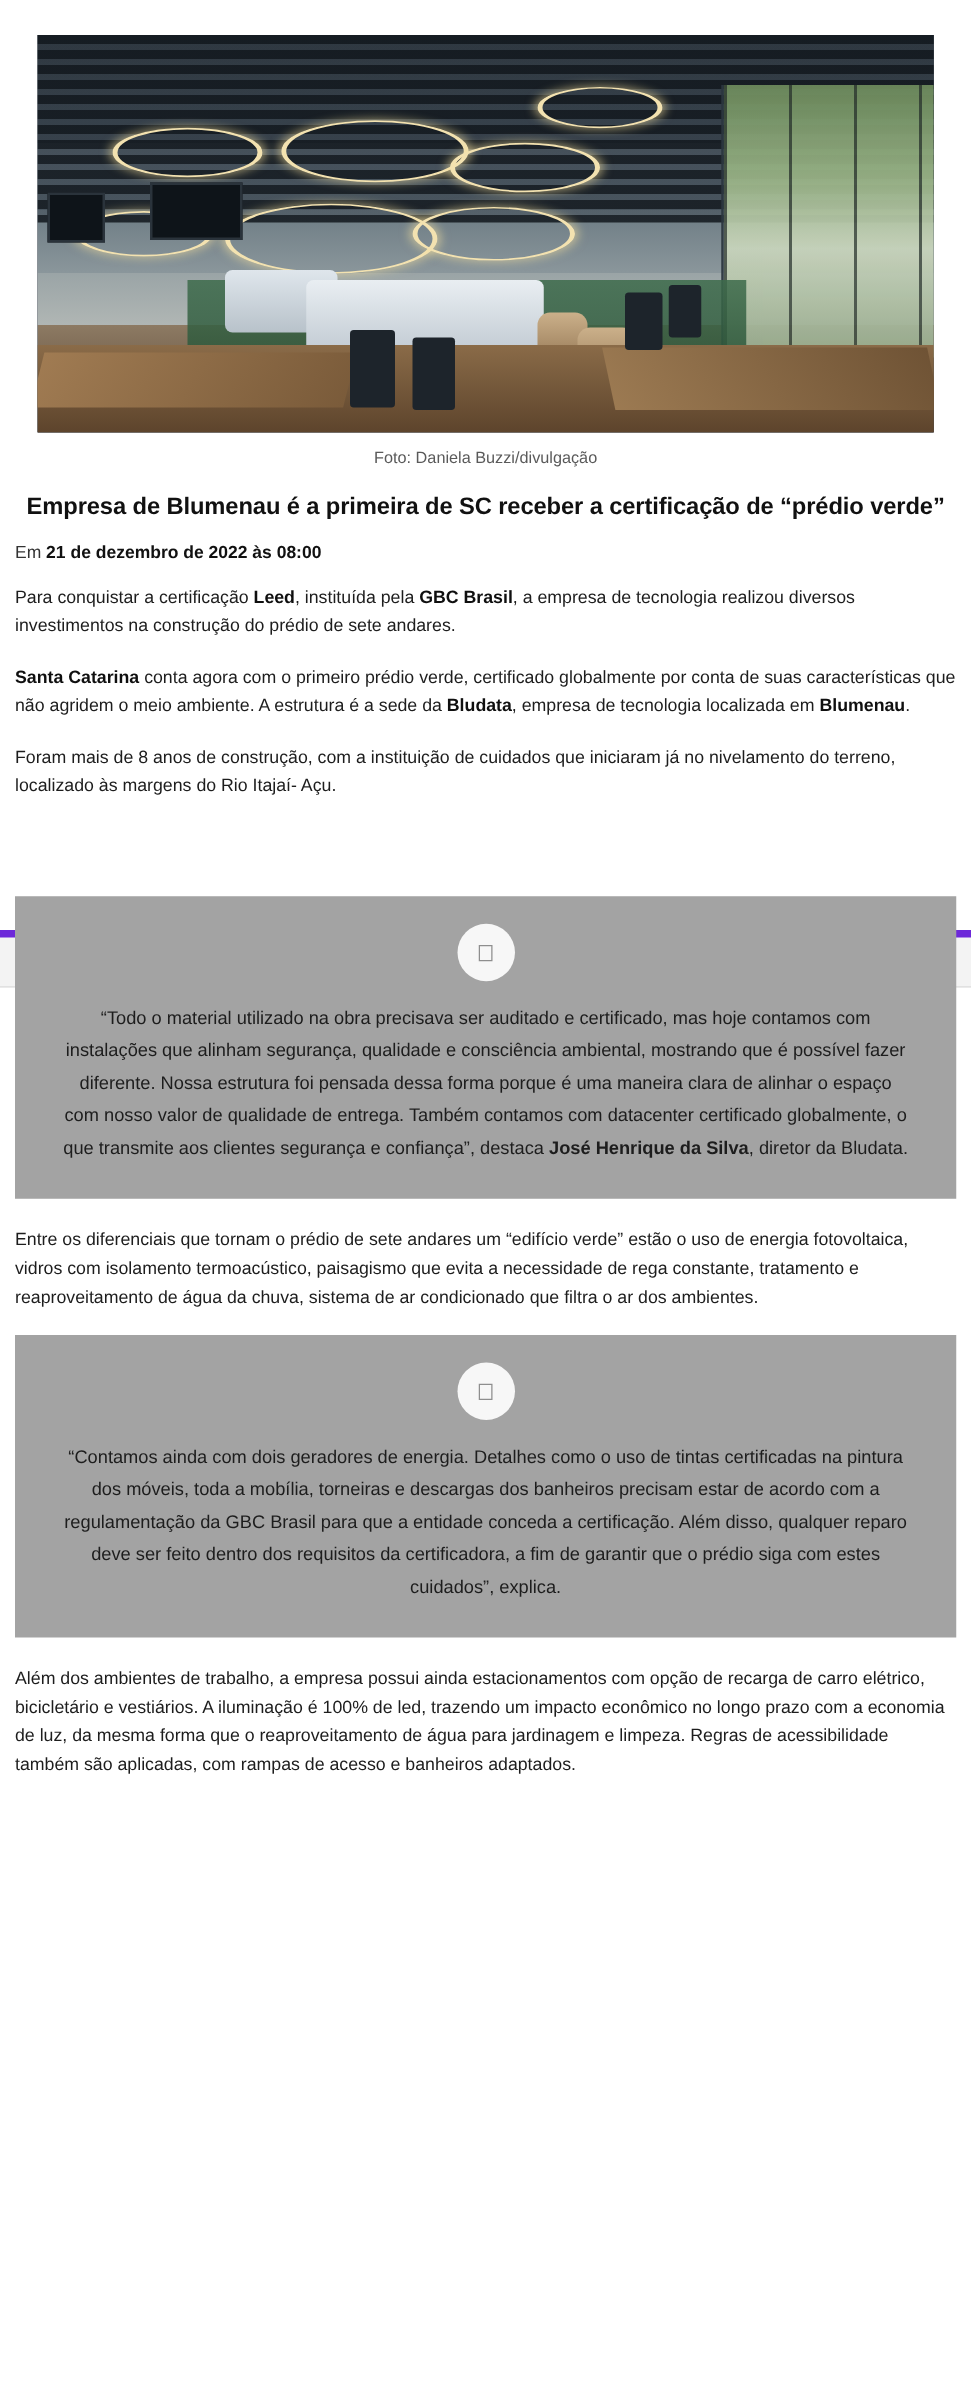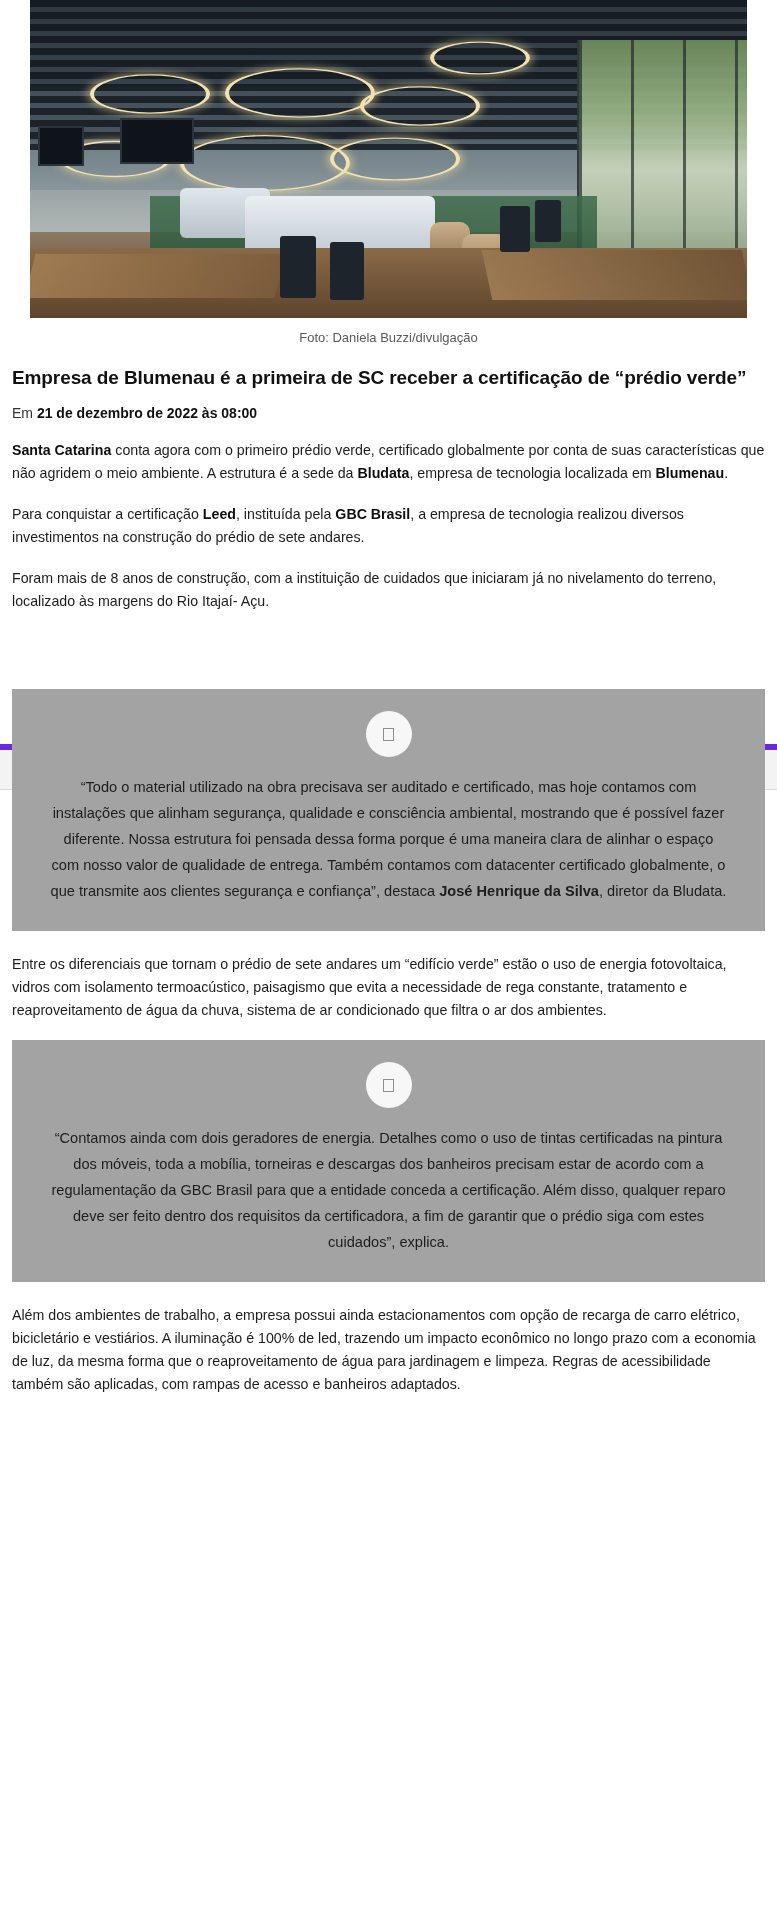--- a/index.html
+++ b/index.html
@@ -20,21 +20,21 @@
     position: relative;
     background: #fff;
     overflow: hidden;
   }
   .article {
     padding: 0 12px;
   }
 
   
   .hero-wrap {
-    padding: 0 30px 0 30px;
+    padding: 28px 30px 0 30px;
   }
   .hero {
     position: relative;
     width: 100%;
     height: 318px;
     overflow: hidden;
     background: #1b2530;
   }
   .hero-scene {
     position: absolute;
@@ -134,20 +134,21 @@
   }
 
   
   h1.title {
     font-size: 19px;
     line-height: 1.38;
     margin: 6px 0 14px 0;
     font-weight: bold;
     color: #111;
     letter-spacing: -0.1px;
+    text-align: center;
   }
   .byline {
     display: flex;
     align-items: center;
     gap: 6px;
     font-size: 14.5px;
     color: #333;
     margin: 0 0 7px 0;
   }
   .byline .flag {
@@ -282,25 +283,25 @@
 
     <h1 class="title">Empresa de Blumenau é a primeira de SC receber a certificação de “prédio verde”</h1>
 
 
     <div class="dateline">
       <span>Em</span>
       <span class="date">21 de dezembro de 2022 às 08:00</span>
     </div>
 
     <p class="body">
+      Para conquistar a certificação <b>Leed</b>, instituída pela <b>GBC Brasil</b>, a empresa de tecnologia realizou diversos investimentos na construção do prédio de sete andares.
+    </p>
+
+    <p class="body">
       <b>Santa Catarina</b> conta agora com o primeiro prédio verde, certificado globalmente por conta de suas características que não agridem o meio ambiente. A estrutura é a sede da <b>Bludata</b>, empresa de tecnologia localizada em <b>Blumenau</b>.
-    </p>
-
-    <p class="body">
-      Para conquistar a certificação <b>Leed</b>, instituída pela <b>GBC Brasil</b>, a empresa de tecnologia realizou diversos investimentos na construção do prédio de sete andares.
     </p>
 
     <p class="body">Foram mais de 8 anos de construção, com a instituição de cuidados que iniciaram já no nivelamento do terreno, localizado às margens do Rio Itajaí- Açu.</p>
 
   </div>
 
   <div class="cookie-bar">
     <div class="cookie-text">Este site utiliza cookies para melhorar sua experiência, mas você pode optar por não permitir, se</div>
   </div>
 

